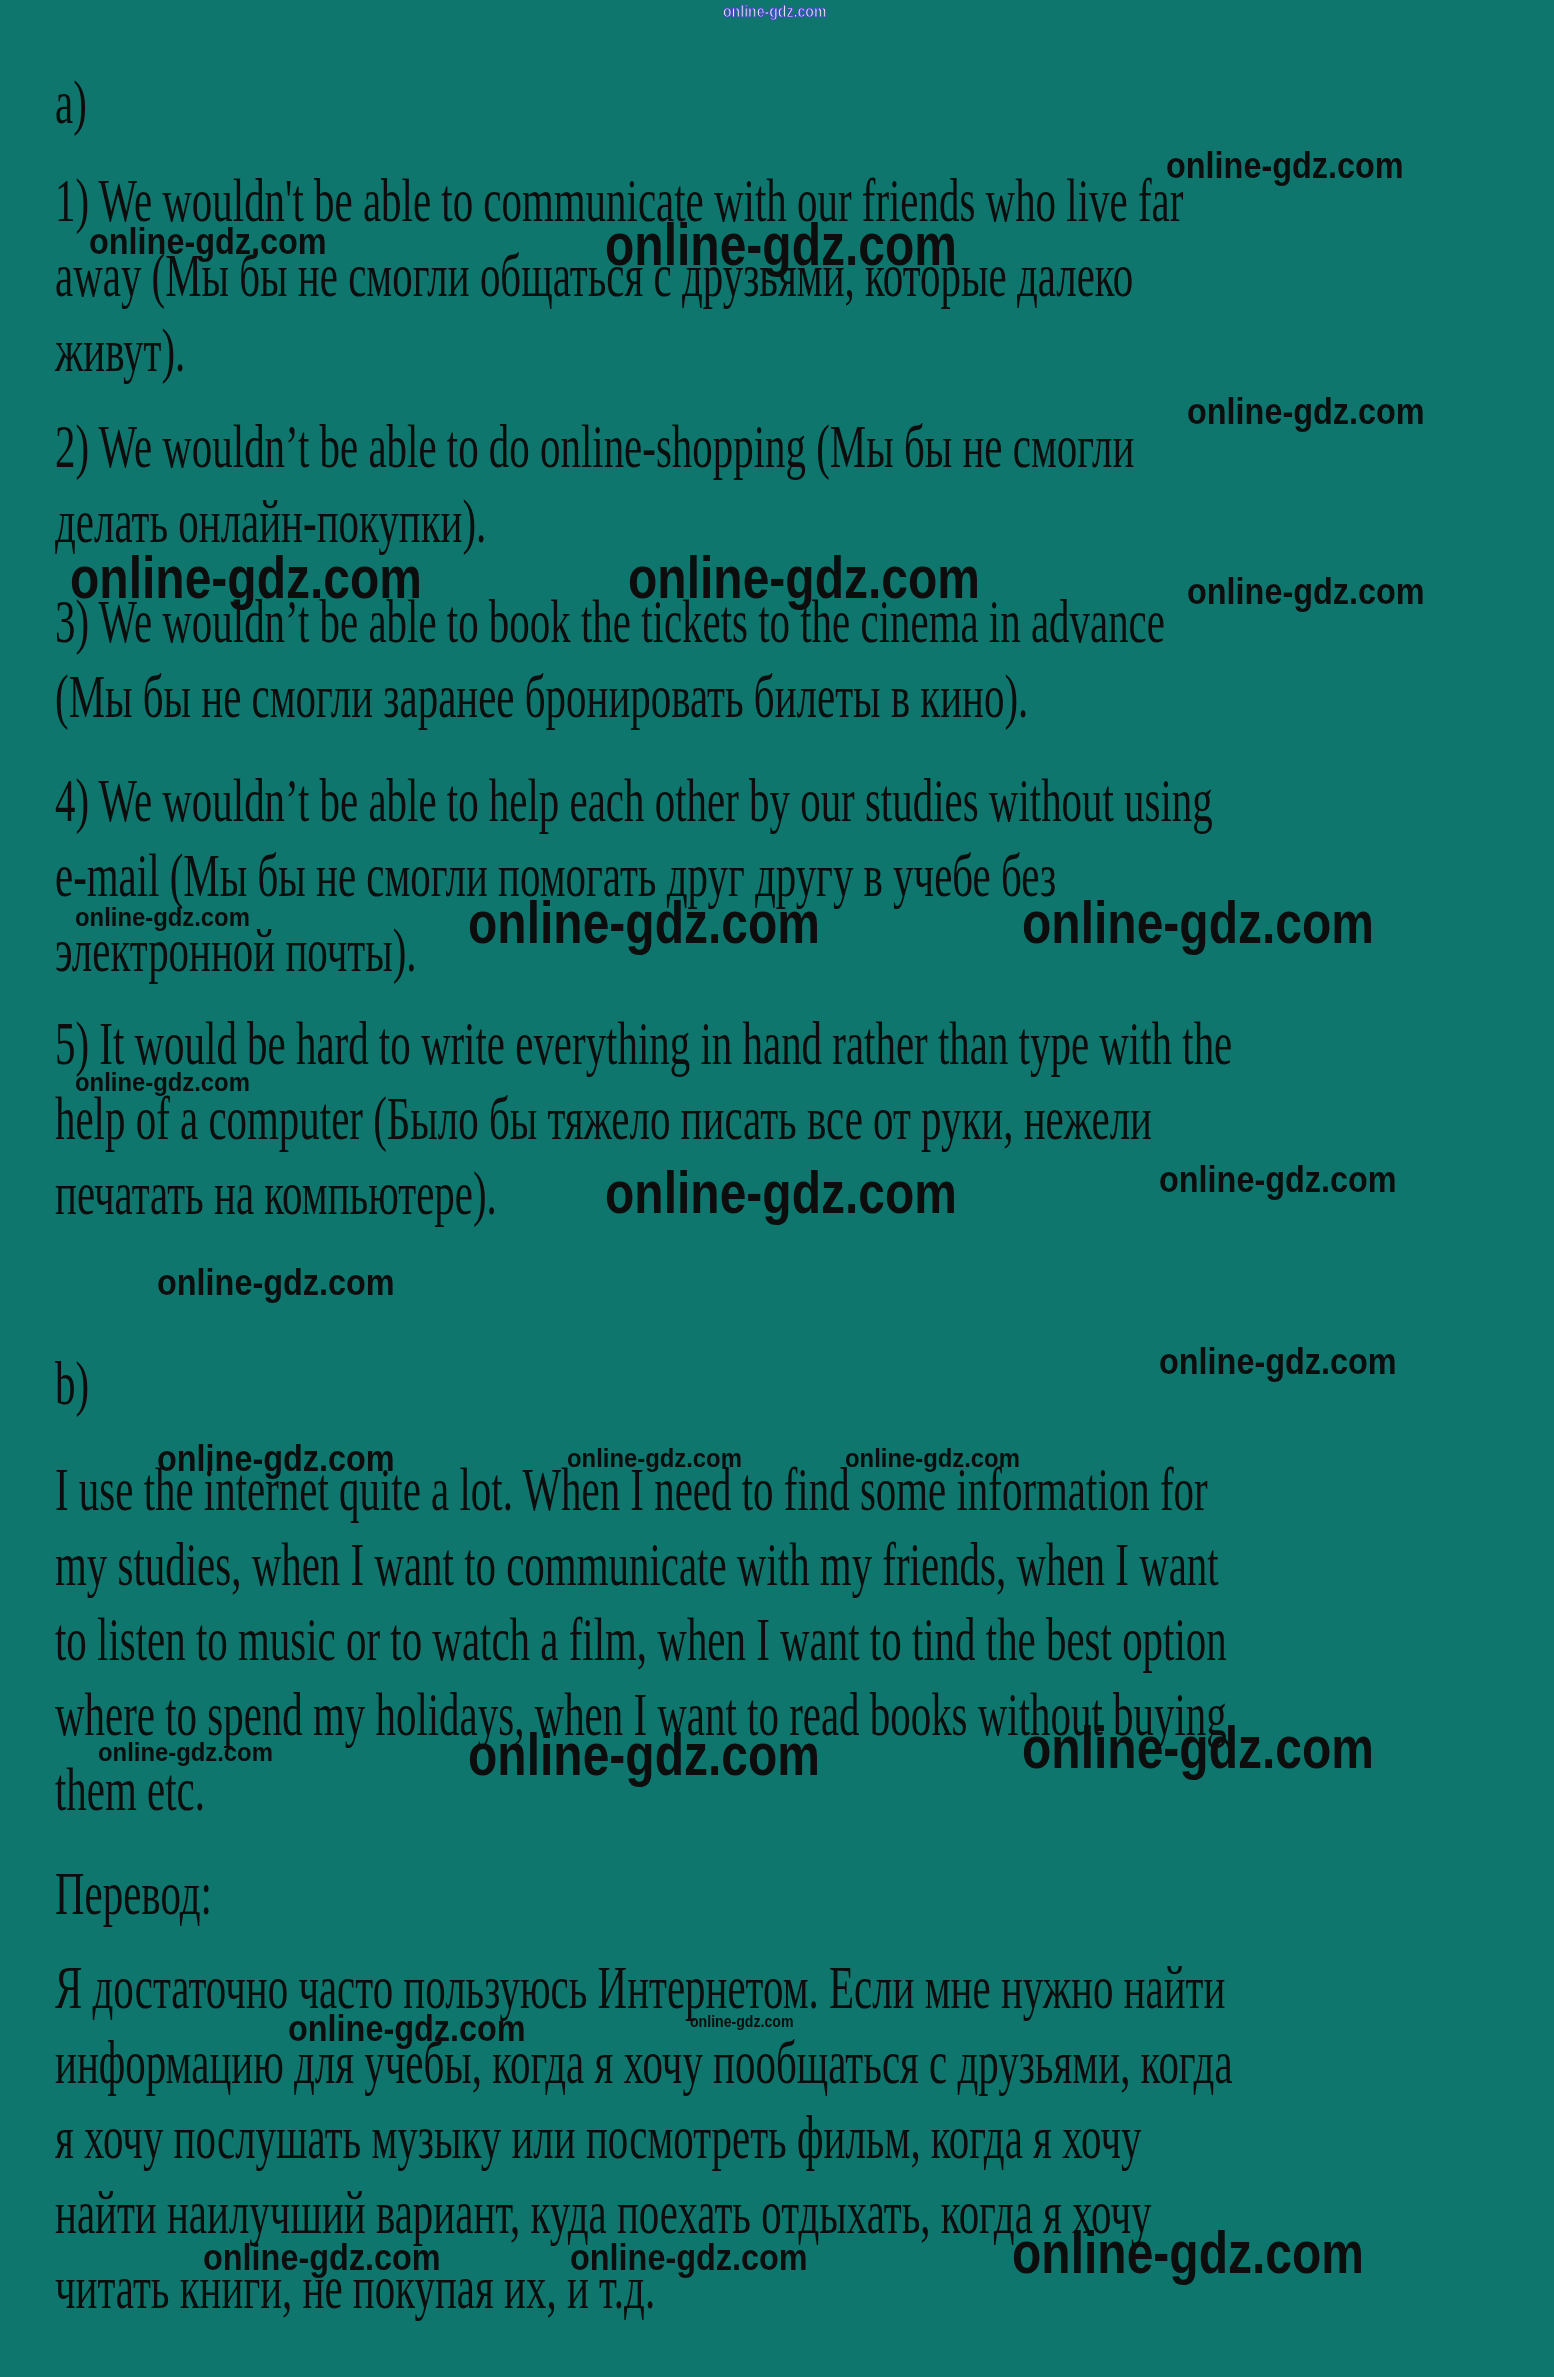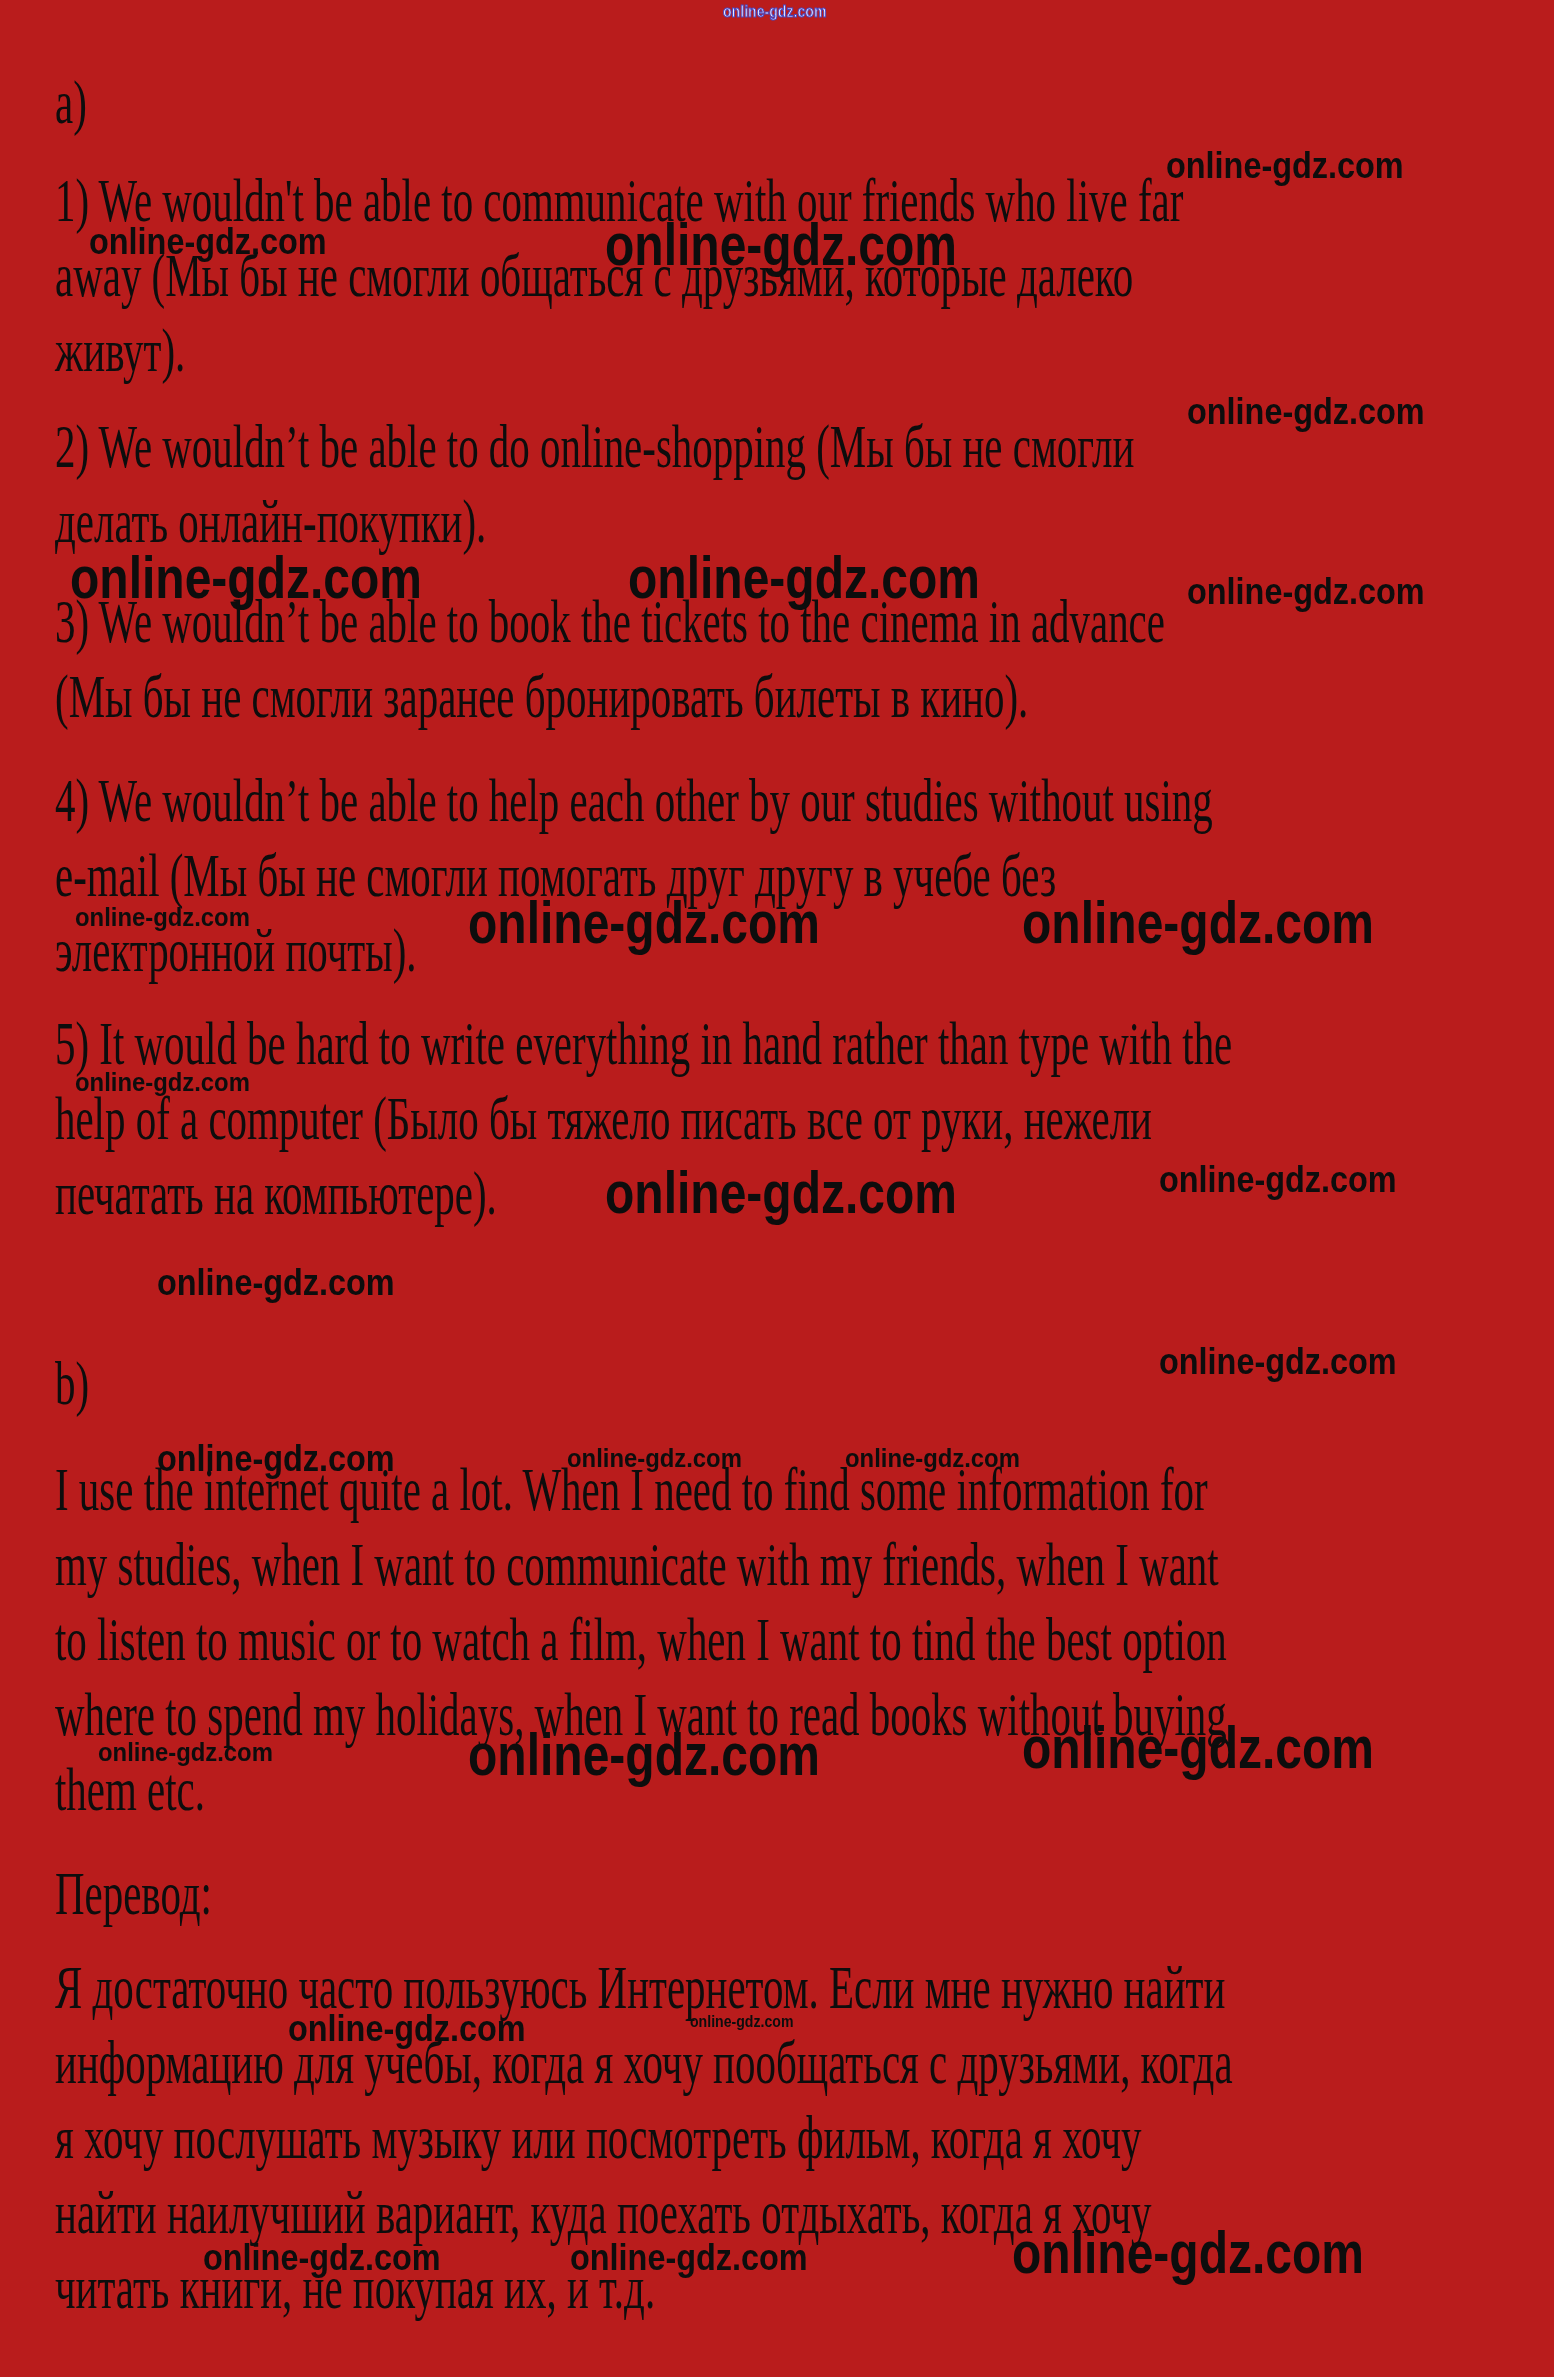--- a/index.html
+++ b/index.html
@@ -4,21 +4,21 @@
 <style>
   html, body {
     margin: 0;
     padding: 0;
     background: #ffffff;
   }
   .page {
     position: relative;
     width: 1554px;
     height: 2377px;
-    background: #b91c1c;
+    background: #0f766e;
     overflow: hidden;
     font-family: "Liberation Serif", "DejaVu Serif", serif;
     color: #0d0d0d;
   }
   
   .para, .label {
     position: absolute;
     left: 55px;
     font-size: 62px;
     line-height: 75px;

